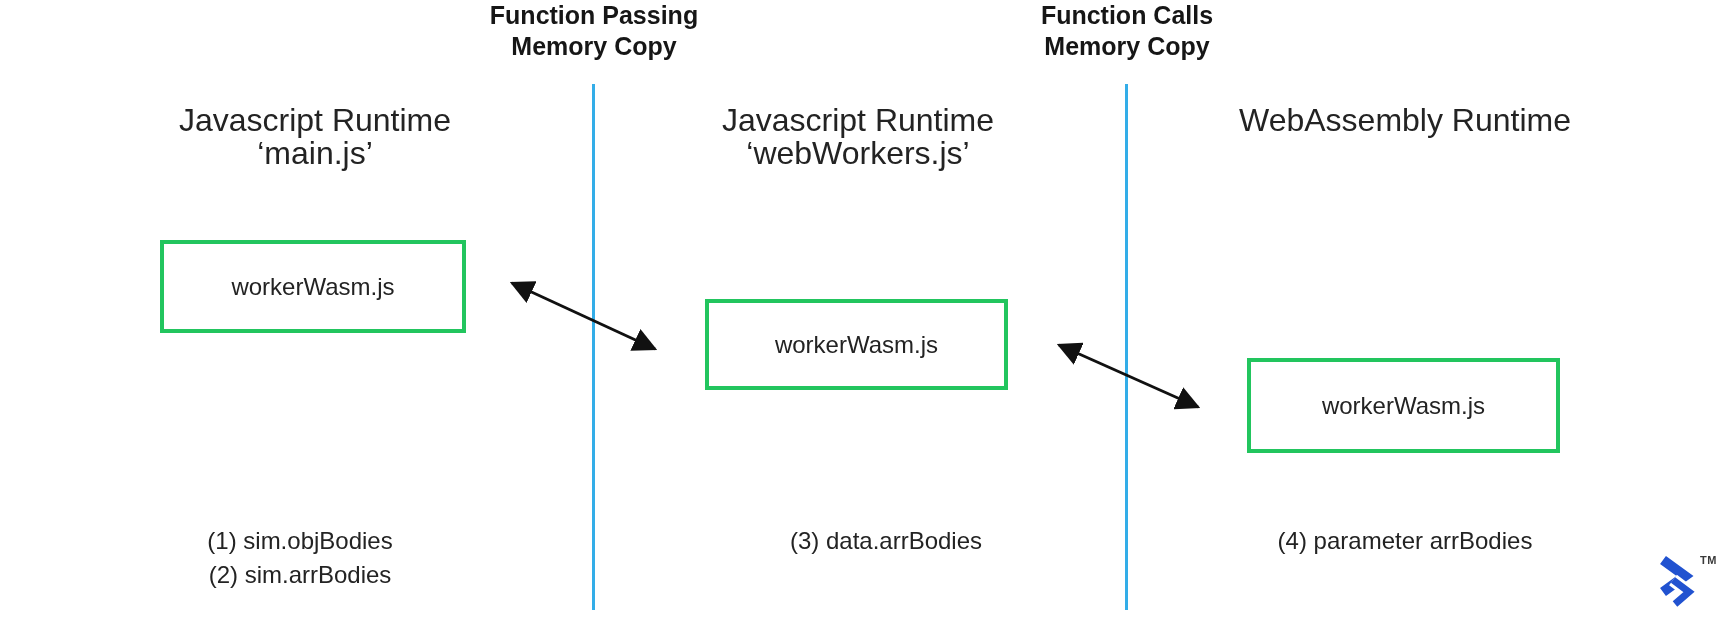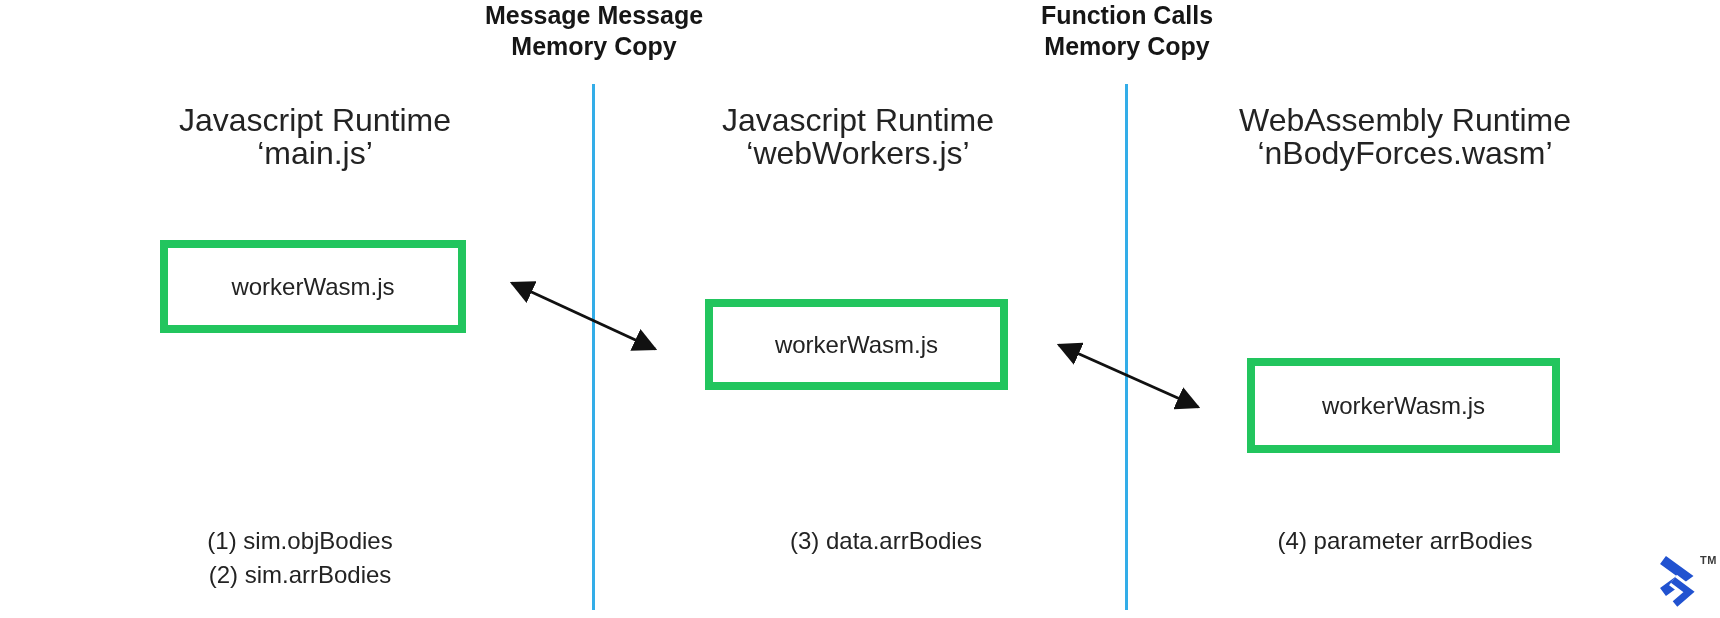--- a/index.html
+++ b/index.html
@@ -43,21 +43,21 @@
     font-size: 32px;
     line-height: 33px;
     color: #232323;
   }
   .runtime-label.r1 { left: 145px; }
   .runtime-label.r2 { left: 688px; }
   .runtime-label.r3 { left: 1235px; }
   .wbox {
     position: absolute;
     background: #ffffff;
-    border: 8px solid #22c55e;
+    border: 4px solid #22c55e;
     display: flex;
     align-items: center;
     justify-content: center;
     font-size: 24px;
     color: #232323;
     box-sizing: border-box;
   }
   .wbox.b1 { left: 160px; top: 240px; width: 306px; height: 93px; }
   .wbox.b2 { left: 705px; top: 299px; width: 303px; height: 91px; }
   .wbox.b3 { left: 1247px; top: 358px; width: 313px; height: 95px; }
@@ -96,42 +96,41 @@
     letter-spacing: 0.5px;
     color: #3a3a3a;
   }
 </style>
 </head>
 <body>
 
 <div class="canvas">
 
   <div class="divider-title t1">
-    <div>Message Message</div>
+    <div>Function Passing</div>
     <div>Memory Copy</div>
   </div>
   <div class="divider-title t2">
     <div>Function Calls</div>
     <div>Memory Copy</div>
   </div>
 
   <div class="vline v1" style="background:#33ade8"></div>
   <div class="vline v2" style="background:#33ade8"></div>
 
   <div class="runtime-label r1">
     <div>Javascript Runtime</div>
     <div>‘main.js’</div>
   </div>
   <div class="runtime-label r2">
     <div>Javascript Runtime</div>
     <div>‘webWorkers.js’</div>
   </div>
   <div class="runtime-label r3">
     <div>WebAssembly Runtime</div>
-    <div>‘nBodyForces.wasm’</div>
   </div>
 
   <div class="wbox b1">
     <span>workerWasm.js</span>
   </div>
   <div class="wbox b2">
     <span>workerWasm.js</span>
   </div>
   <div class="wbox b3">
     <span>workerWasm.js</span>

